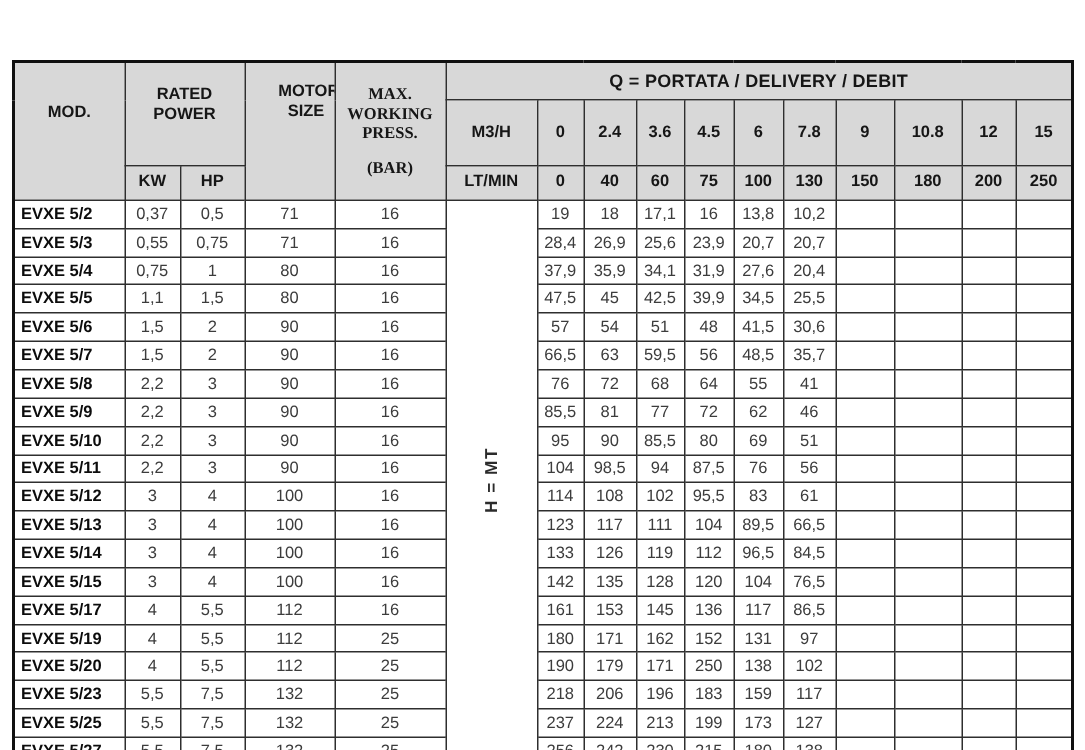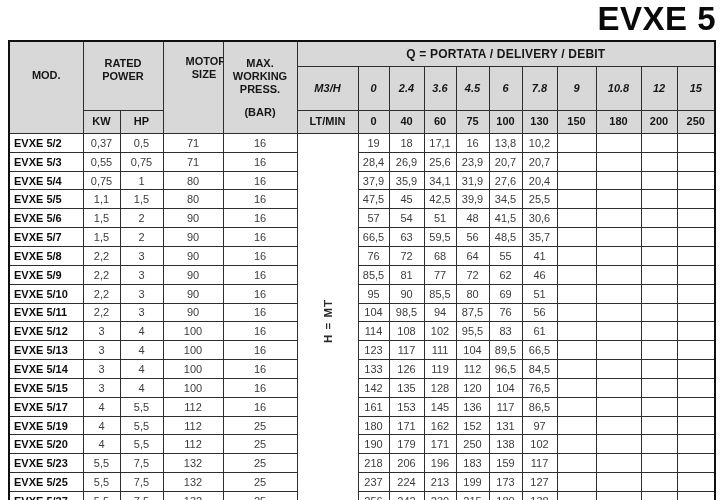--- a/index.html
+++ b/index.html
@@ -43,26 +43,26 @@
     background: var(--header-bg, #d8d8d8);
     font-weight: bold;
     color: #161616;
     font-size: 11px;
     line-height: 1.18;
     text-align: center;
     vertical-align: middle;
     white-space: pre-line;
   }
   thead tr.r1 { height: 19px; }
-  thead tr.r2 { height: 32px; font-style: italic; }
+  thead tr.r2 { height: 32px; }
   thead tr.r3 { height: 17px; }
   th.c-mod   { vertical-align: middle; padding-bottom: 24px; }
   th.c-rp    { padding-bottom: 12px; }
   th.c-motor { vertical-align: top; padding-top: 13px; padding-left: 22px; }
-  th.c-press { vertical-align: top; }
+  th.c-press { vertical-align: top; font-family: Liberation Serif, serif; }
   .press-wrap {
     display: flex;
     flex-direction: column;
     justify-content: space-between;
     height: 62px;
     padding: 2px 0 1px 0;
   }
   th.c-q { font-size: 12px; letter-spacing: 0.2px; }
   tbody tr { height: 18.85px; }
   tbody td {
@@ -88,21 +88,20 @@
     font-size: 11.5px;
     letter-spacing: 1px;
     white-space: nowrap;
   }
 </style>
 </head>
 <body>
 
 <div class="page">
 
-  <div class="title">EVXE 5</div>
 
   <table class="spec">
     <colgroup>
       <col style="width:74px">
         <col style="width:37px">
         <col style="width:43px">
       <col style="width:60px">
         <col style="width:74px">
         <col style="width:61px">
       <col style="width:31px">

